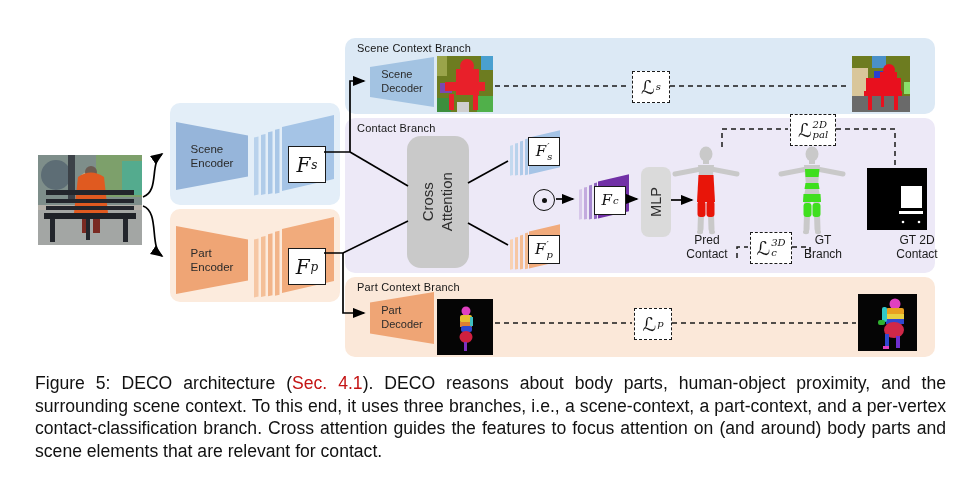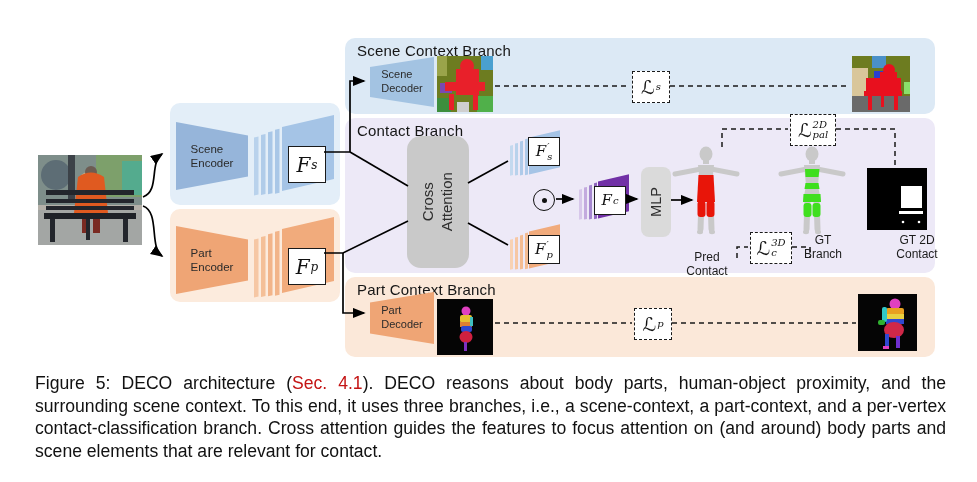--- a/index.html
+++ b/index.html
@@ -1,20 +1,20 @@
 <!DOCTYPE html>
 <html><head>
 <meta charset="utf-8">
 <style>
   html,body{margin:0;padding:0;background:#fff;}
   .canvas{position:relative;width:977px;height:482px;background:#fff;overflow:hidden;
           font-family:"Liberation Sans",sans-serif;}
   .abs{position:absolute;}
   .branch{position:absolute;border-radius:10px;}
-  .branch-title{position:absolute;font-size:15px;color:#161616;letter-spacing:.2px;}
+  .branch-title{position:absolute;font-size:11px;color:#161616;letter-spacing:.2px;}
   .subbox{position:absolute;border-radius:10px;}
   .trap{position:absolute;display:flex;align-items:center;justify-content:center;
         font-size:11.5px;color:#2b2b2b;text-align:left;line-height:1.25;white-space:pre-line;}
   .trap-enc{clip-path:polygon(0 0,100% 20%,100% 80%,0 100%);}
   .trap-dec{clip-path:polygon(0 20%,100% 0,100% 100%,0 80%);}
   .flabel{position:absolute;background:#fff;border:1.6px solid #1a1a1a;display:flex;
           align-items:center;justify-content:center;
           font-family:"DejaVu Serif",serif;font-style:italic;color:#111;}
   .mathlab{display:inline-flex;align-items:center;line-height:1;}
   .ss{display:inline-flex;flex-direction:column;line-height:1;margin-left:1px;}
@@ -308,21 +308,21 @@
   <div class="seg" style="left:867px;top:168px;width:60px;height:62px;">
     <svg width="60" height="62" viewBox="0 0 60 62">
       <rect width="60" height="62" fill="#000"></rect>
       <rect x="34" y="18" width="21" height="22" fill="#fff"></rect>
       <rect x="32" y="43" width="24" height="3" fill="#fff"></rect>
       <circle cx="36" cy="54" r="1.3" fill="#fff"></circle>
       <circle cx="52" cy="54" r="1.3" fill="#fff"></circle>
     </svg>
   </div>
 
-  <div class="bodylabel" style="left:678px;top:250px;width:58px;">Pred
+  <div class="bodylabel" style="left:678px;top:233px;width:58px;">Pred
 Contact</div>
   <div class="bodylabel" style="left:798px;top:233px;width:50px;">GT
 Branch</div>
   <div class="bodylabel" style="left:887px;top:233px;width:60px;">GT 2D
 Contact</div>
 
   <div class="lossbox" style="left:632px;top:71px;width:36px;height:30px;">
     <span class="mathlab">
         <span class="base">ℒ</span>
         <span class="ss">

